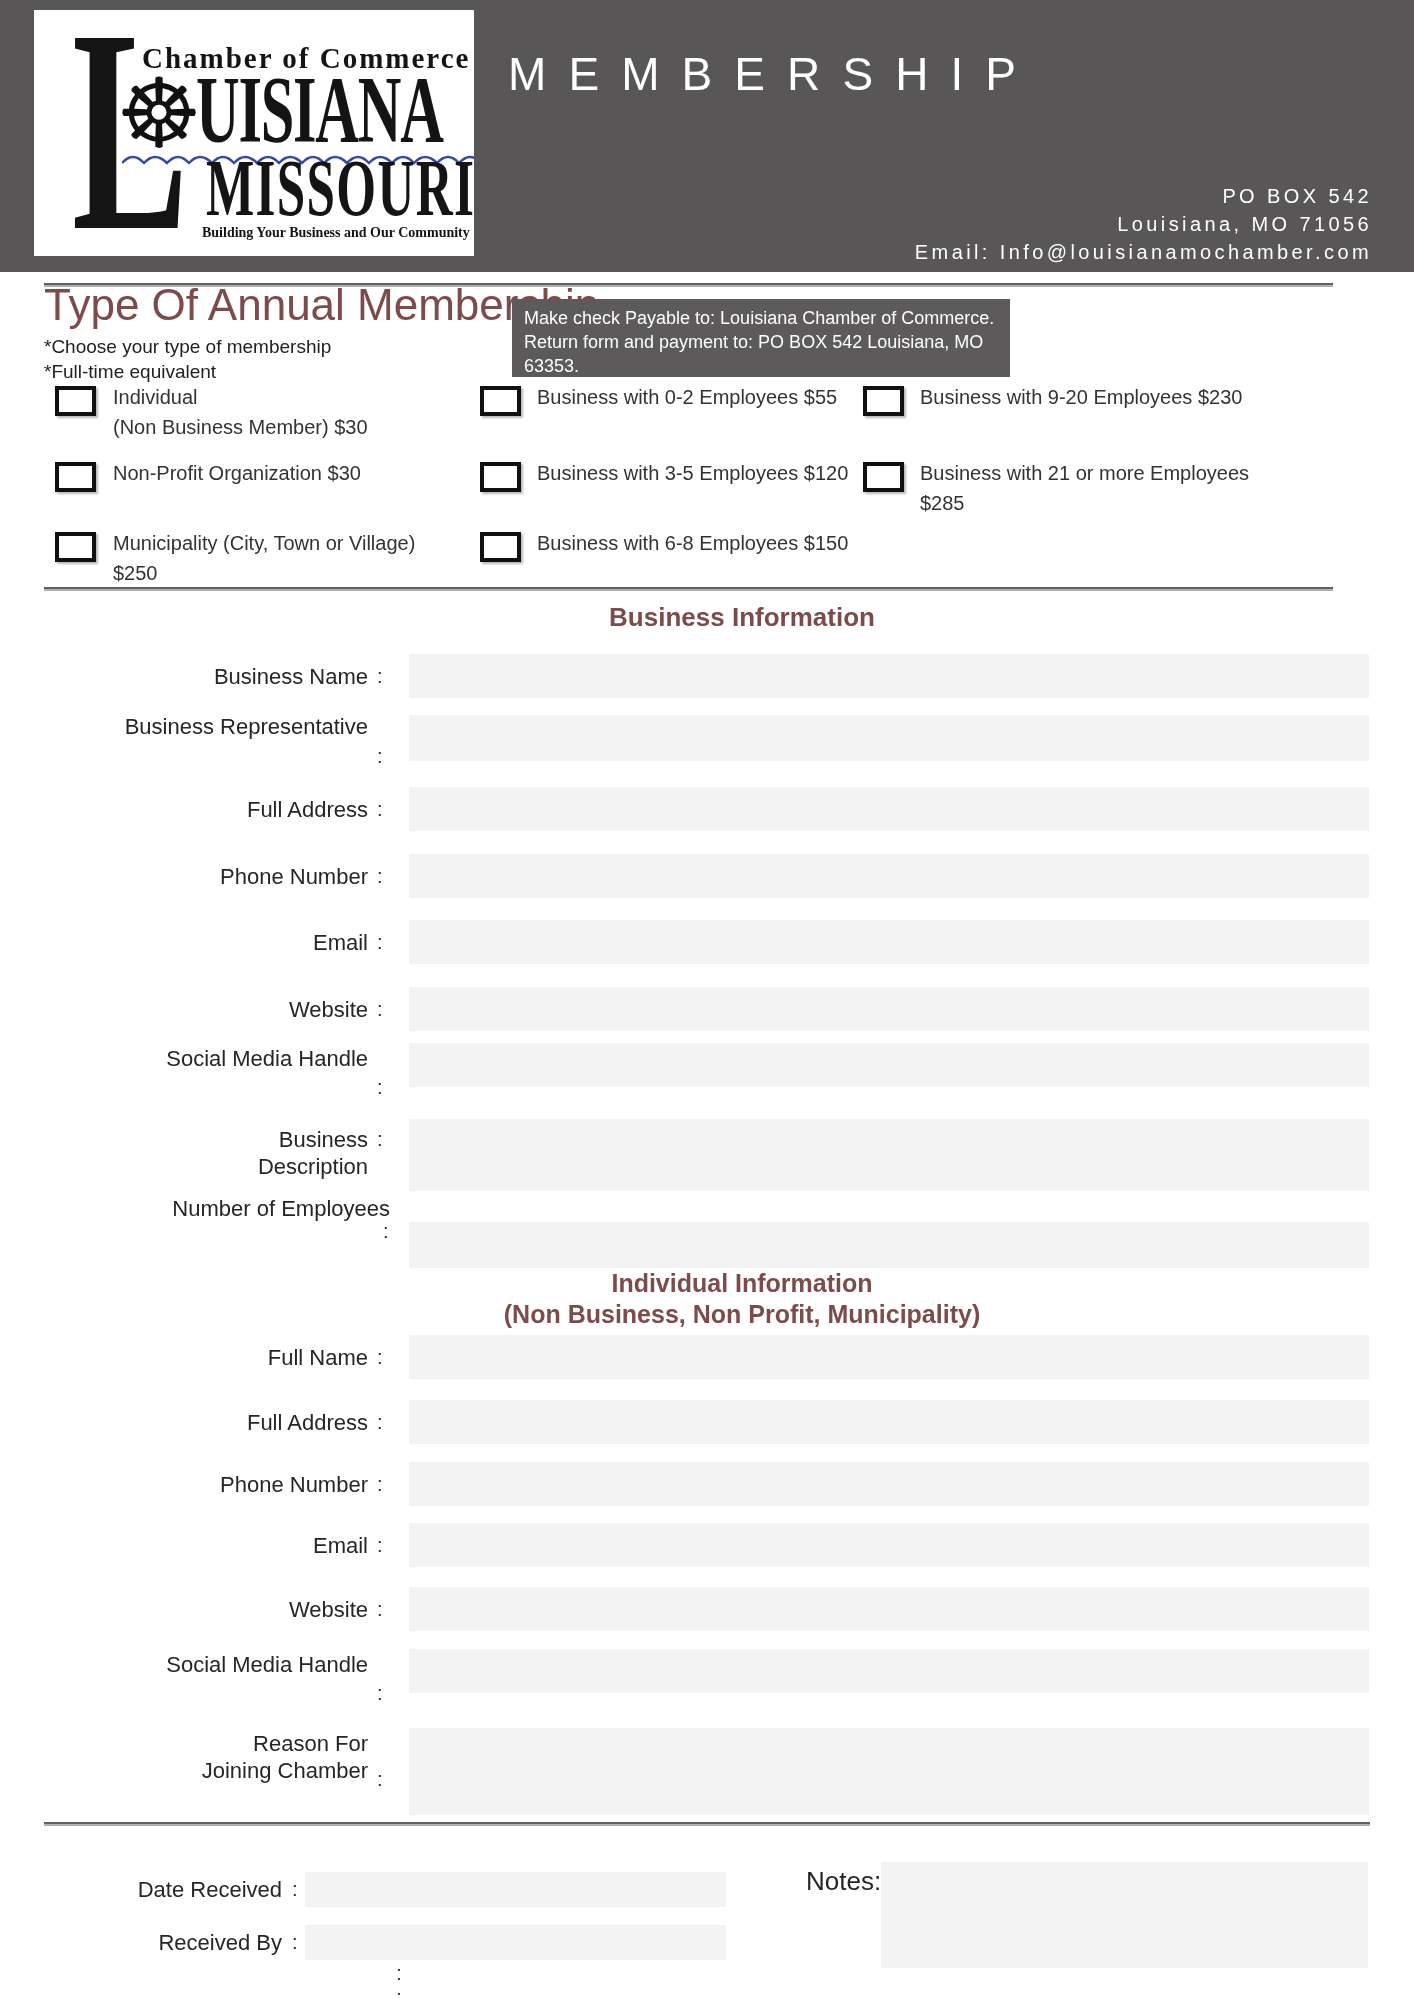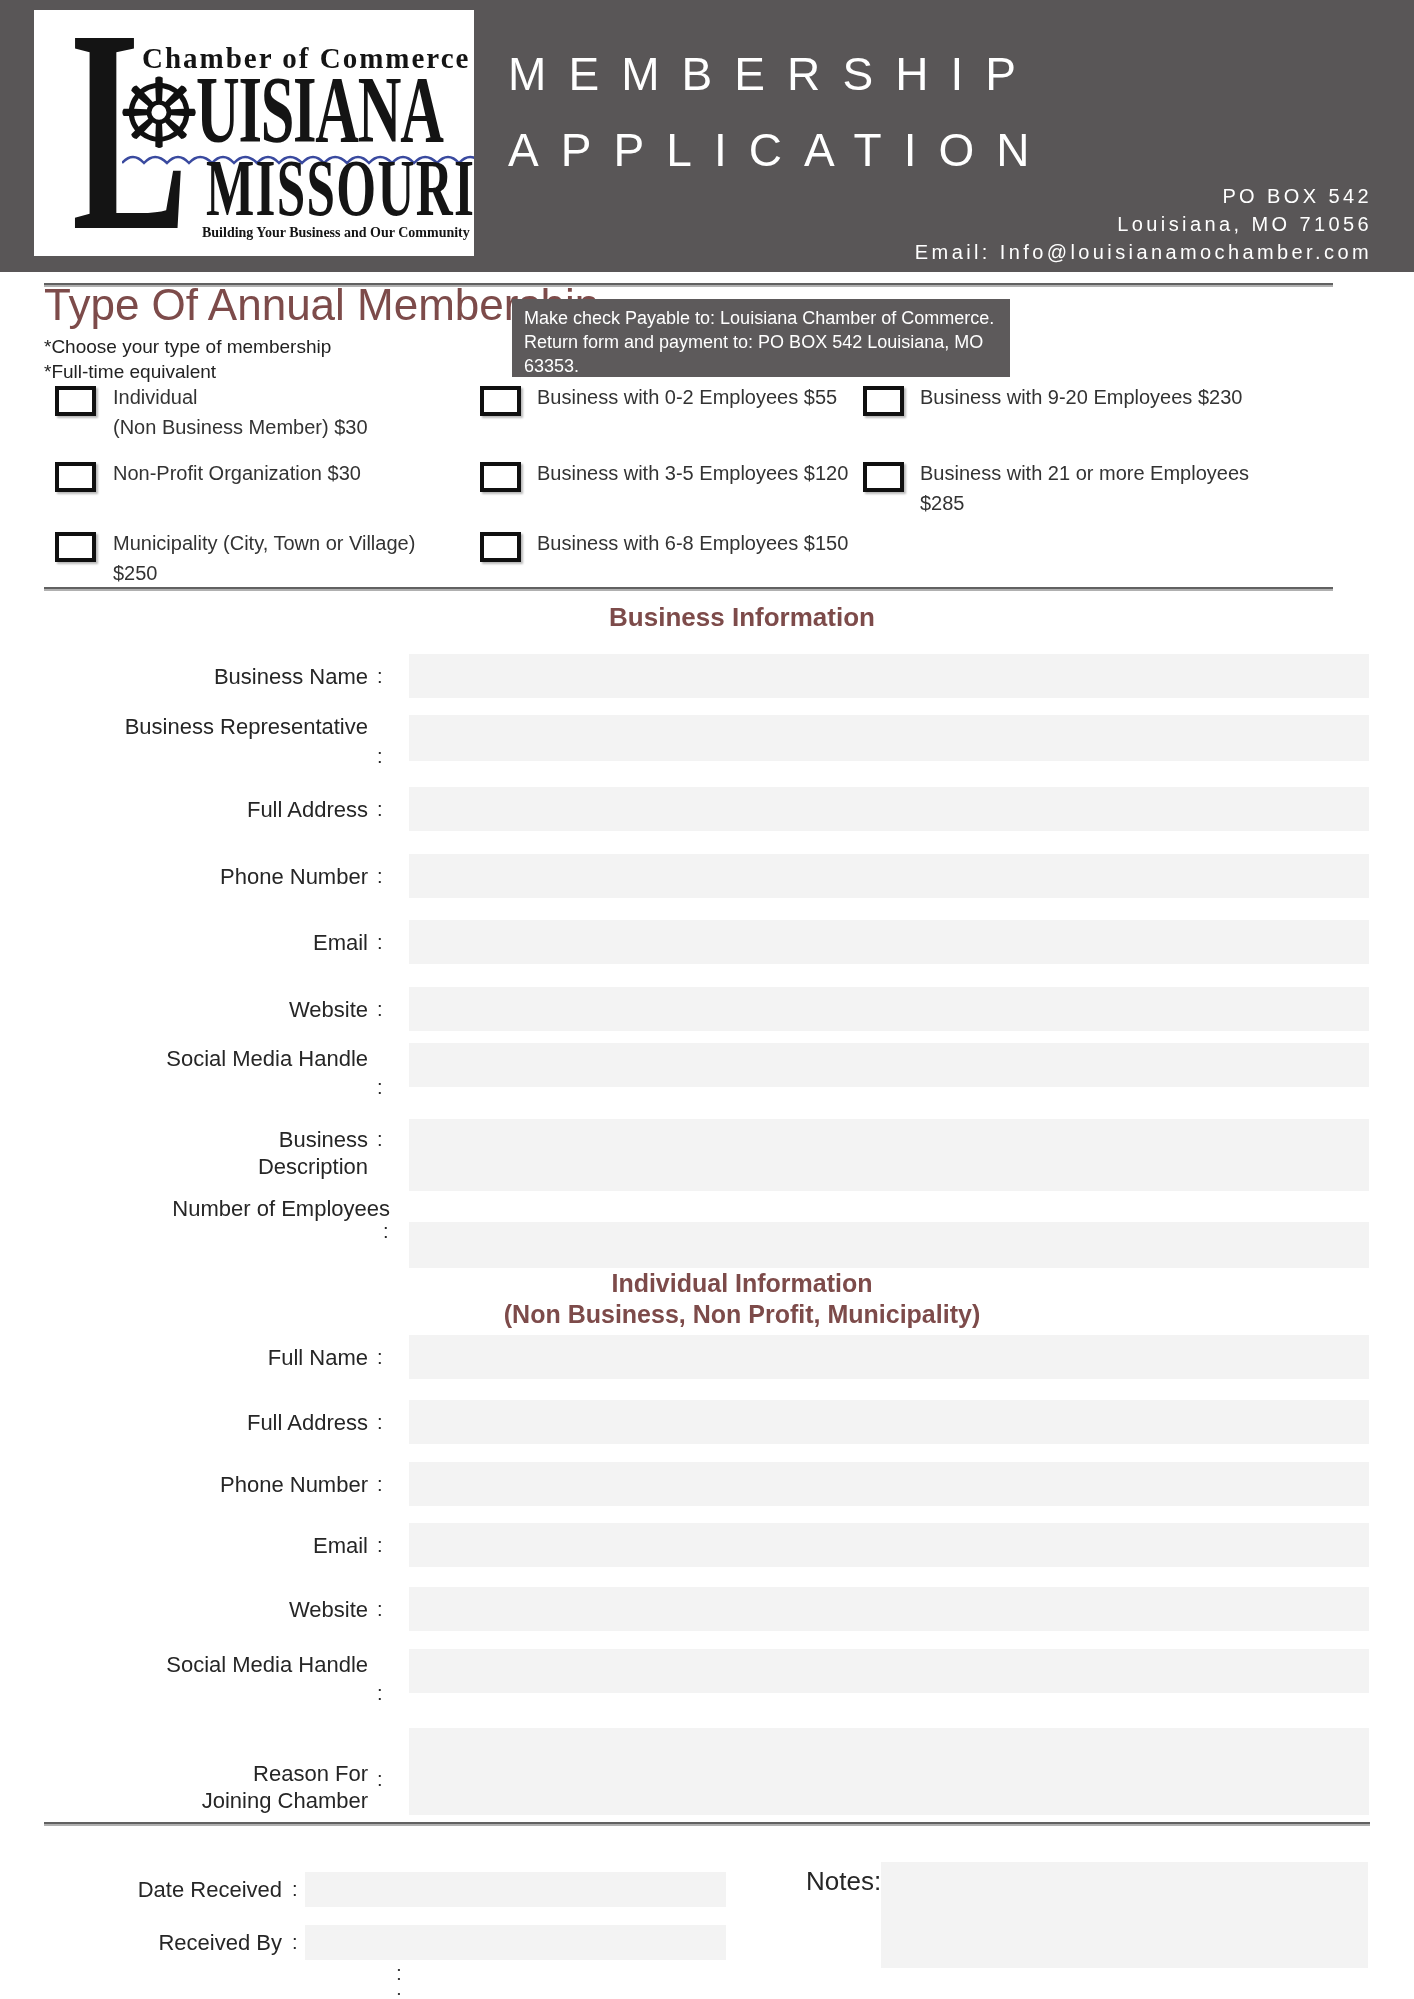--- a/index.html
+++ b/index.html
@@ -72,21 +72,20 @@
       <span class="logo-wheel">☸</span>
       <span class="logo-name">UISIANA</span>
       <svg class="logo-wave" width="360" height="16" viewBox="0 0 360 16">
         <path d="M0 11 Q11 -1 22 11 Q33 -1 45 11 Q56 -1 67 11 Q78 -1 90 11 Q101 -1 112 11 Q123 -1 135 11 Q146 -1 157 11 Q168 -1 180 11 Q191 -1 202 11 Q213 -1 225 11 Q236 -1 247 11 Q258 -1 270 11 Q281 -1 292 11 Q303 -1 315 11 Q326 -1 337 11 Q348 -1 360 11" fill="none" stroke="#3a4a9f" stroke-width="2.5"></path>
       </svg>
       <span class="logo-state">MISSOURI</span>
       <span class="logo-tagline">Building Your Business and Our Community</span>
     </div>
     <div class="hdr-title">
       <div>MEMBERSHIP</div>
-      <div>APPLICATION</div>
     </div>
     <div class="hdr-address">
       <div>PO BOX 542</div>
       <div>Louisiana, MO 71056</div>
       <div>Email: Info@louisianamochamber.com</div>
     </div>
   </div>
 
   <div class="divider" style="left:44px;top:283px;width:1289px;"></div>
   <div class="divider" style="left:44px;top:587px;width:1289px;"></div>
@@ -165,21 +164,21 @@
       <div class="ffield" style="left: 409px; width: 960px; top: 1462px; height: 44px;"></div>
       <div class="flabel" style="left: 60px; width: 308px; top: 1532px;">Email</div>
       <div class="fcolon" style="left: 377px; top: 1534px;">:</div>
       <div class="ffield" style="left: 409px; width: 960px; top: 1523px; height: 44px;"></div>
       <div class="flabel" style="left: 60px; width: 308px; top: 1596px;">Website</div>
       <div class="fcolon" style="left: 377px; top: 1598px;">:</div>
       <div class="ffield" style="left: 409px; width: 960px; top: 1587px; height: 44px;"></div>
       <div class="flabel" style="left: 60px; width: 308px; top: 1651px;">Social Media Handle</div>
       <div class="fcolon" style="left: 377px; top: 1682px;">:</div>
       <div class="ffield" style="left: 409px; width: 960px; top: 1649px; height: 44px;"></div>
-      <div class="flabel" style="left: 60px; width: 308px; top: 1730px; margin-top: 30px;">Reason For
+      <div class="flabel" style="left: 60px; width: 308px; top: 1730px;">Reason For
 Joining Chamber</div>
       <div class="fcolon" style="left: 377px; top: 1768px;">:</div>
       <div class="ffield" style="left: 409px; width: 960px; top: 1728px; height: 87px;"></div>
       <div class="flabel" style="left: 40px; width: 242px; top: 1876px;">Date Received</div>
       <div class="fcolon" style="left: 292px; top: 1878px;">:</div>
       <div class="ffield" style="left: 305px; width: 421px; top: 1872px; height: 35px;"></div>
       <div class="flabel" style="left: 40px; width: 242px; top: 1929px;">Received By</div>
       <div class="fcolon" style="left: 292px; top: 1931px;">:</div>
       <div class="ffield" style="left: 305px; width: 421px; top: 1925px; height: 35px;"></div>
     </div>

